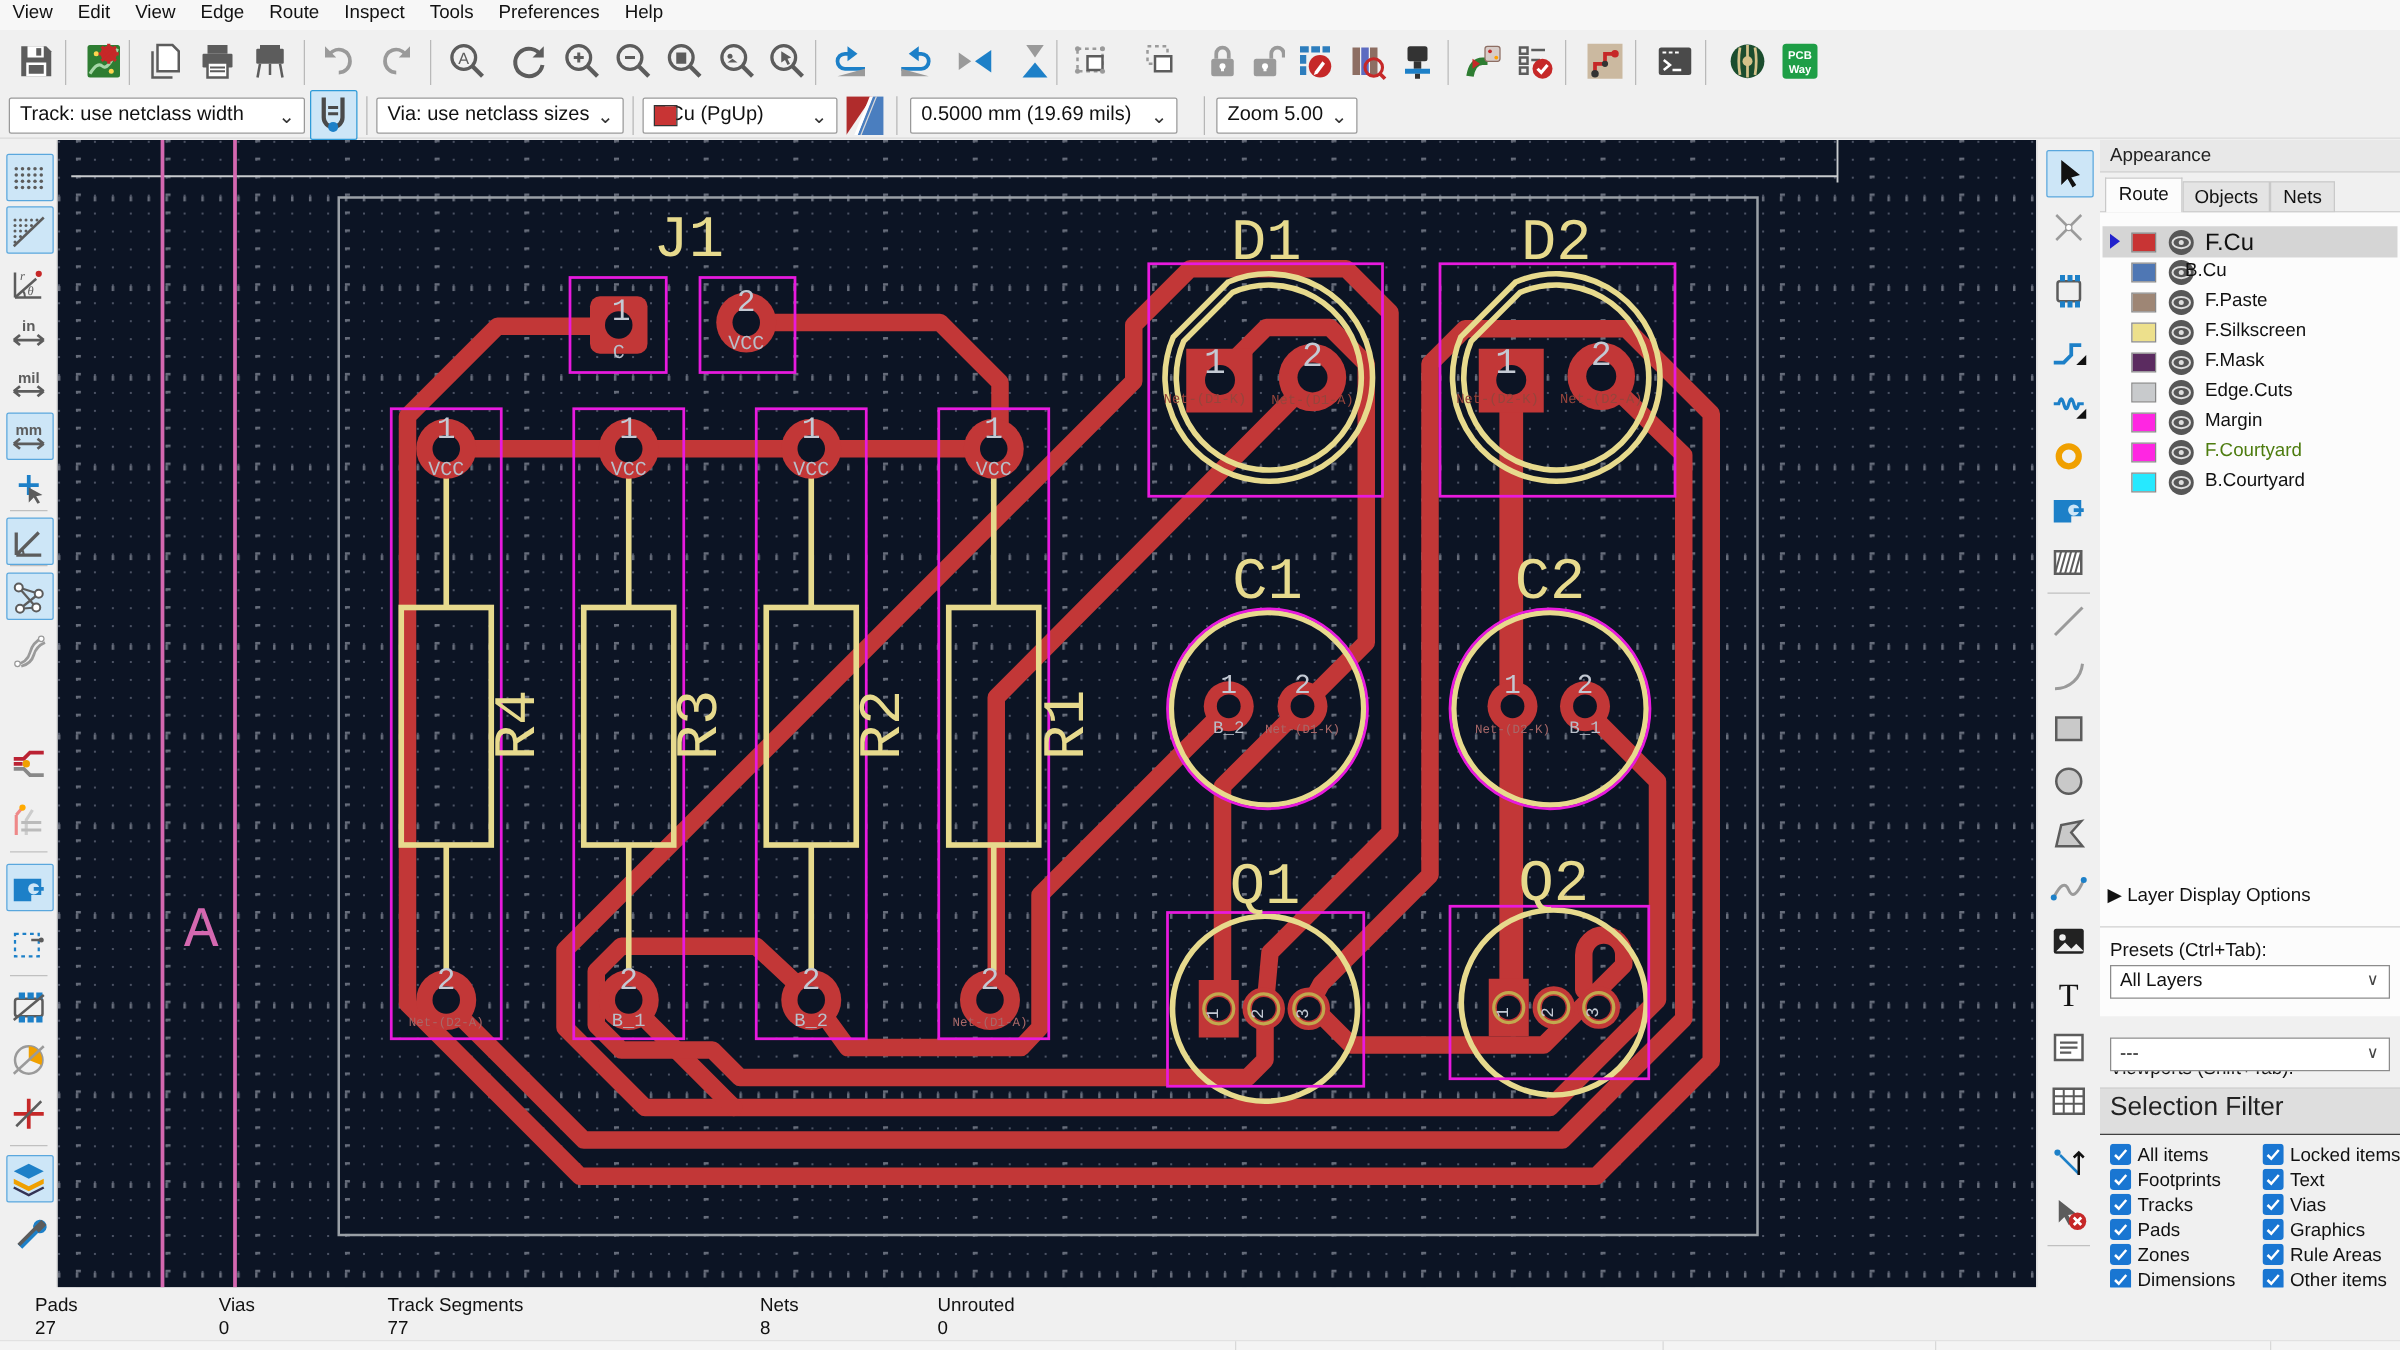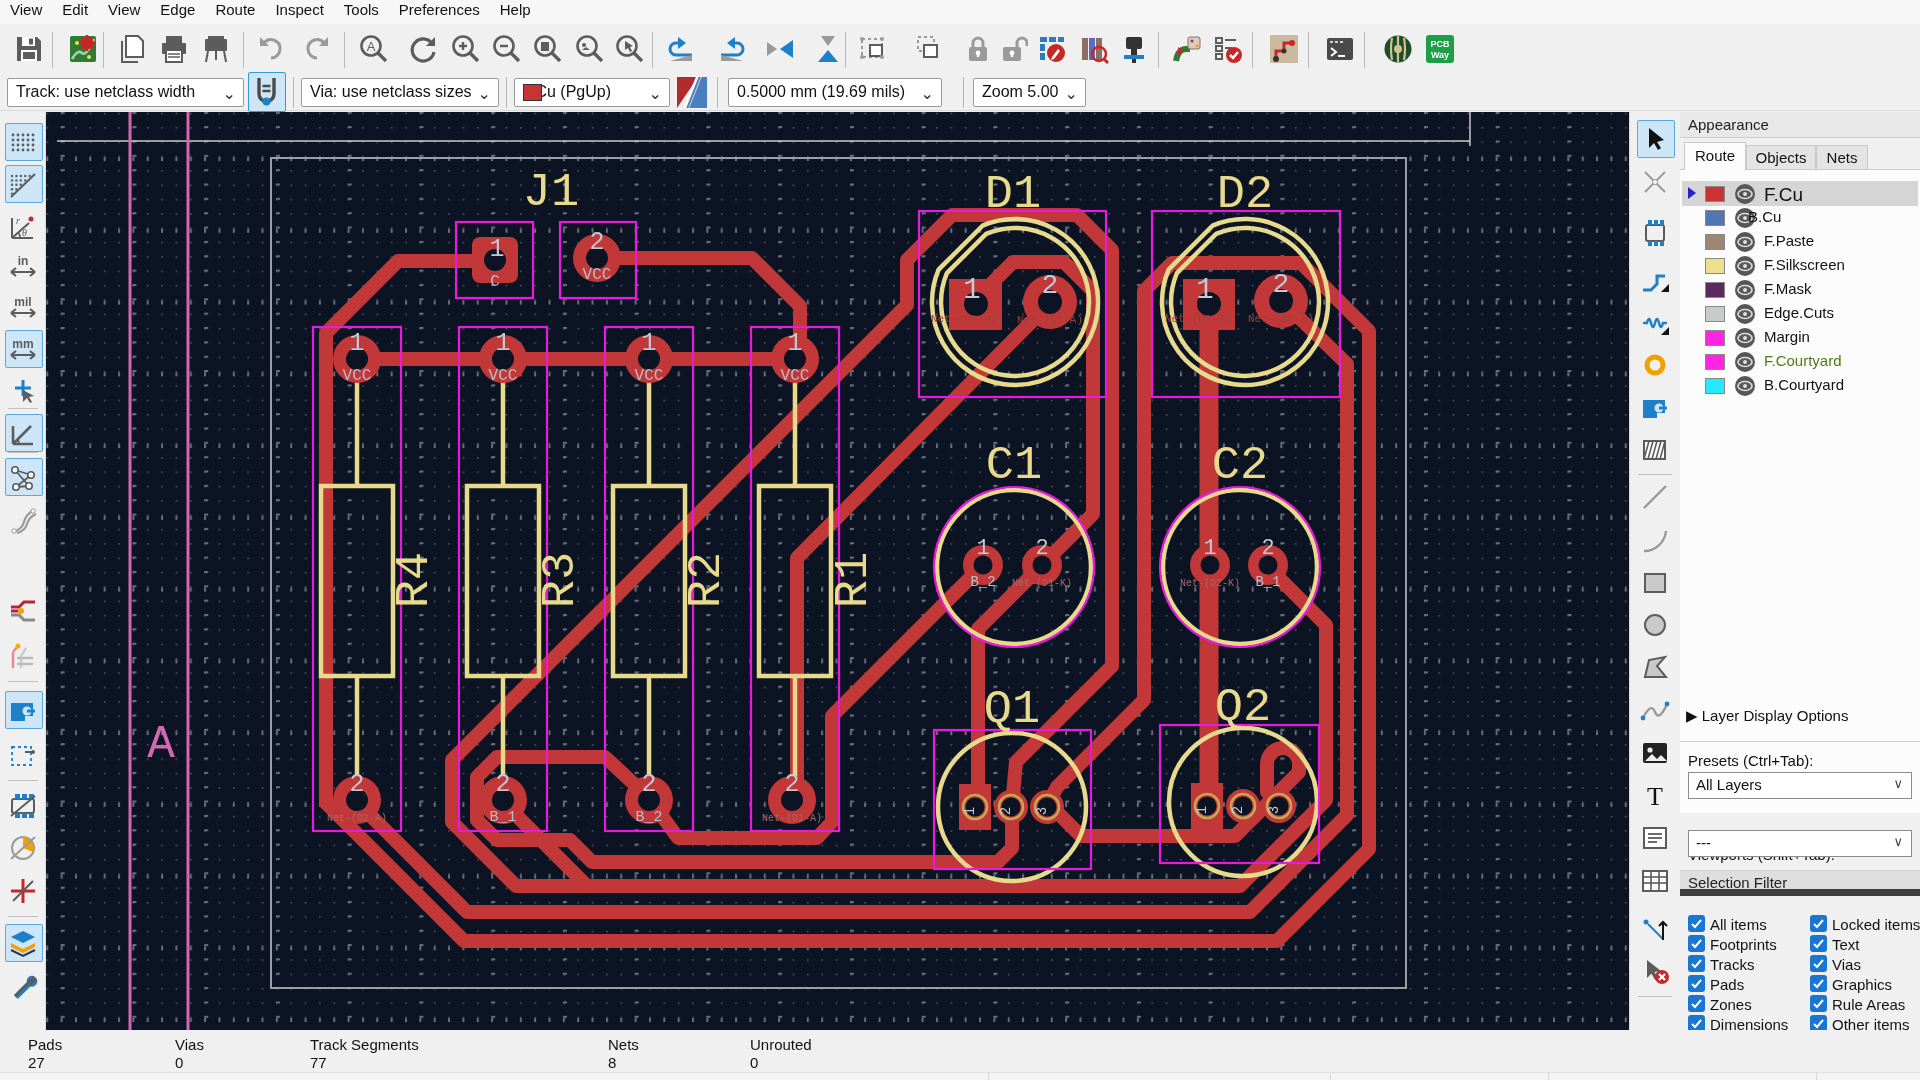--- a/index.html
+++ b/index.html
@@ -791,21 +791,21 @@
         <ellipse cx="11" cy="11" rx="7" ry="4.5" fill="none" stroke="#ddd" stroke-width="1.6"></ellipse>
         <circle cx="11" cy="11" r="2" fill="#ddd"></circle>
       </svg></div>
 <div style="position:absolute; left:84px; top:264px; font-size:15px; color:#111;">B.Courtyard</div>
 <div style="position:absolute; left:6px; top:595px; font-size:15px; color:#111;">▶︎ Layer Display Options</div>
 <div style="position:absolute; left:0px; top:629px; width:240px; height:1px; background:#d0d0d0;"></div>
 <div style="position:absolute; left:8px; top:640px; font-size:15px; color:#111;">Presets (Ctrl+Tab):</div>
 <div style="position:absolute; left:8px; top:660px; width:224px; height:27px; background:#fff; border:1px solid #8c8c8c; font-size:15px; color:#111; padding:3px 0 0 7px;">All Layers<span style="position:absolute; right:8px; color:#444; font-size:13px;">∨</span></div>
 <div style="position:absolute; left:8px; top:734px; font-size:15px; color:#111;">Viewports (Shift+Tab):</div>
 <div style="position:absolute; left:8px; top:718px; width:224px; height:27px; background:#fff; border:1px solid #8c8c8c; font-size:15px; color:#111; padding:3px 0 0 7px;">---<span style="position:absolute; right:8px; color:#444; font-size:13px;">∨</span></div>
-<div style="position:absolute; left:0px; top:758px; width:240px; height:26px; background:#dedede; border-top:1px solid #cfcfcf; border-bottom:7px solid #404040; font-size:15px; color:#222; padding:3px 0 0 8px;">Selection Filter</div>
+<div style="position:absolute; left:0px; top:758px; width:240px; height:38px; background:#dedede; border-top:1px solid #cfcfcf; border-bottom:1px solid #404040; font-size:21px; color:#222; padding:3px 0 0 8px;">Selection Filter</div>
 <div style="position:absolute; left:8px; top:803px;"><svg width="17" height="17" viewBox="0 0 17 17">
         <rect width="17" height="17" rx="3" fill="#1976d2"></rect>
         <path d="M4 9 l3 3 6 -7" stroke="#fff" stroke-width="2" fill="none"></path>
       </svg></div>
 <div style="position:absolute; left:30px; top:804px; font-size:15px; color:#111;">All items</div>
 <div style="position:absolute; left:130px; top:803px;"><svg width="17" height="17" viewBox="0 0 17 17">
         <rect width="17" height="17" rx="3" fill="#1976d2"></rect>
         <path d="M4 9 l3 3 6 -7" stroke="#fff" stroke-width="2" fill="none"></path>
       </svg></div>
 <div style="position:absolute; left:152px; top:804px; font-size:15px; color:#111;">Locked items</div>

